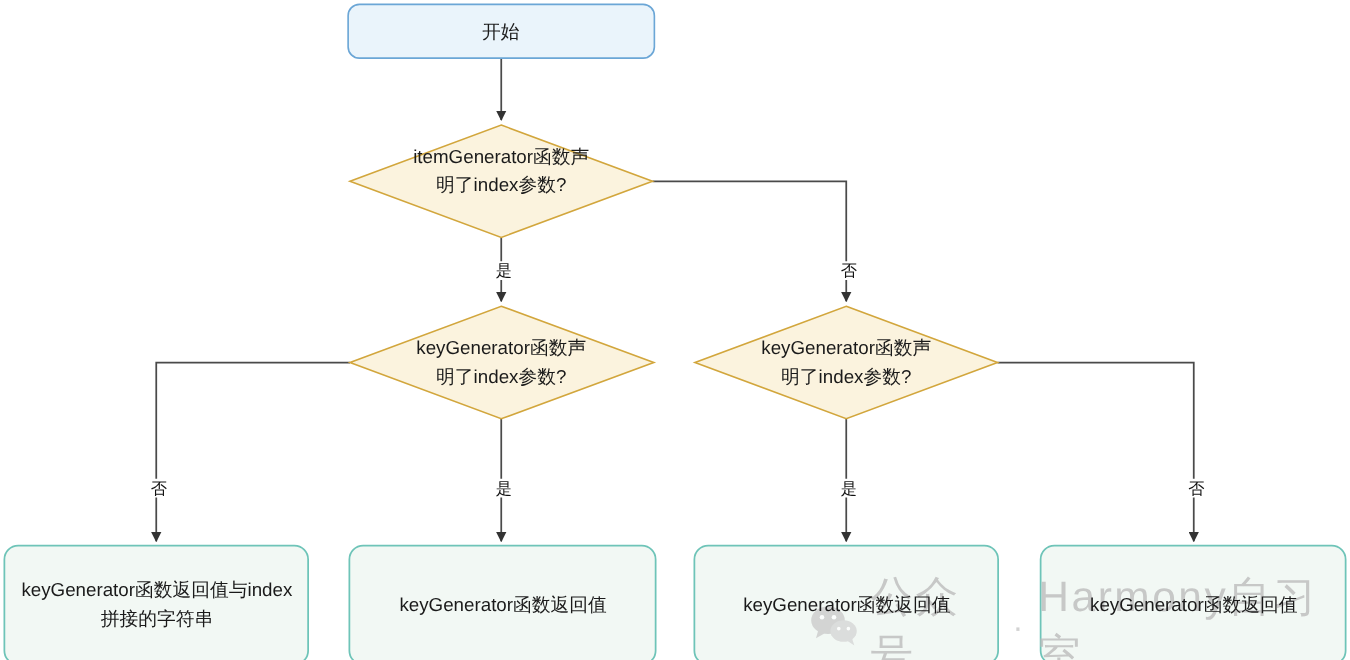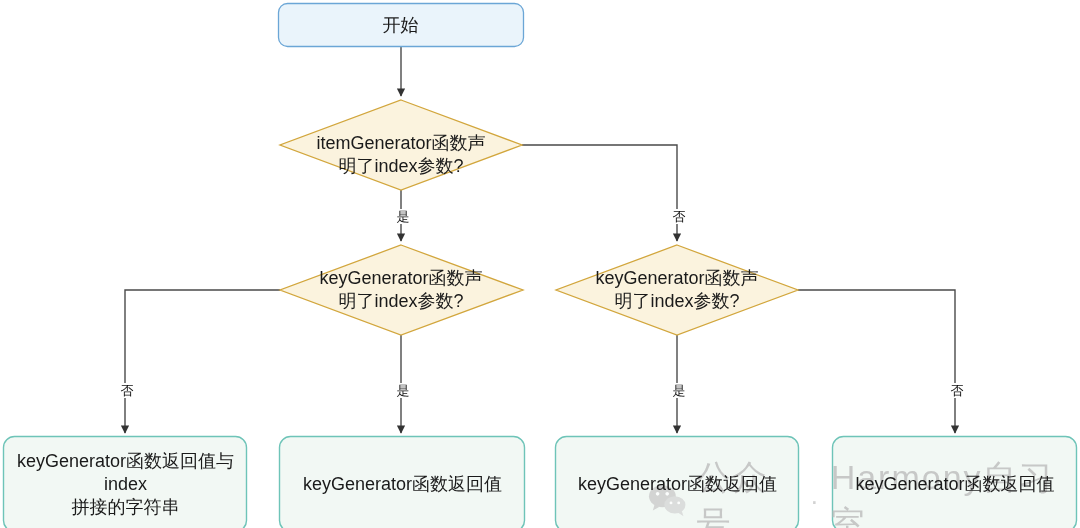--- a/index.html
+++ b/index.html
@@ -24,21 +24,21 @@
     width: 1080px;
     height: 528px;
   }
   .node-text {
     position: absolute;
     display: flex;
     align-items: center;
     justify-content: center;
     text-align: center;
     color: #1a1a1a;
-    font-size: 18px;
+    font-size: 15px;
     line-height: 23px;
     pointer-events: none;
     white-space: pre-line;
   }
   .edge-label {
     position: absolute;
     color: #111111;
     font-size: 13px;
     line-height: 15px;
     text-align: center;
@@ -119,21 +119,21 @@
       <circle cx="24" cy="20" r="1.5" fill="#ffffff"></circle>
       <circle cx="32" cy="20" r="1.5" fill="#ffffff"></circle>
     </svg>
     <span>公众号</span>
     <span class="wm-dot">·</span>
     <span>Harmony自习室</span>
   </div>
 
   <div class="node-text" style="left:278px; top:3px; width:245px; height:44px;">开始</div>
 
-  <div class="node-text" style="left:286px; top:121px; width:230px; height:68px;">itemGenerator函数声
+  <div class="node-text" style="left:286px; top:103px; width:230px; height:68px;">itemGenerator函数声
 明了index参数?</div>
 
   <div class="node-text" style="left:286px; top:256px; width:230px; height:68px;">keyGenerator函数声
 明了index参数?</div>
 
   <div class="node-text" style="left:562px; top:256px; width:230px; height:68px;">keyGenerator函数声
 明了index参数?</div>
 
   <div class="node-text" style="left:5px; top:437px; width:241px; height:94px;">keyGenerator函数返回值与index
 拼接的字符串</div>

